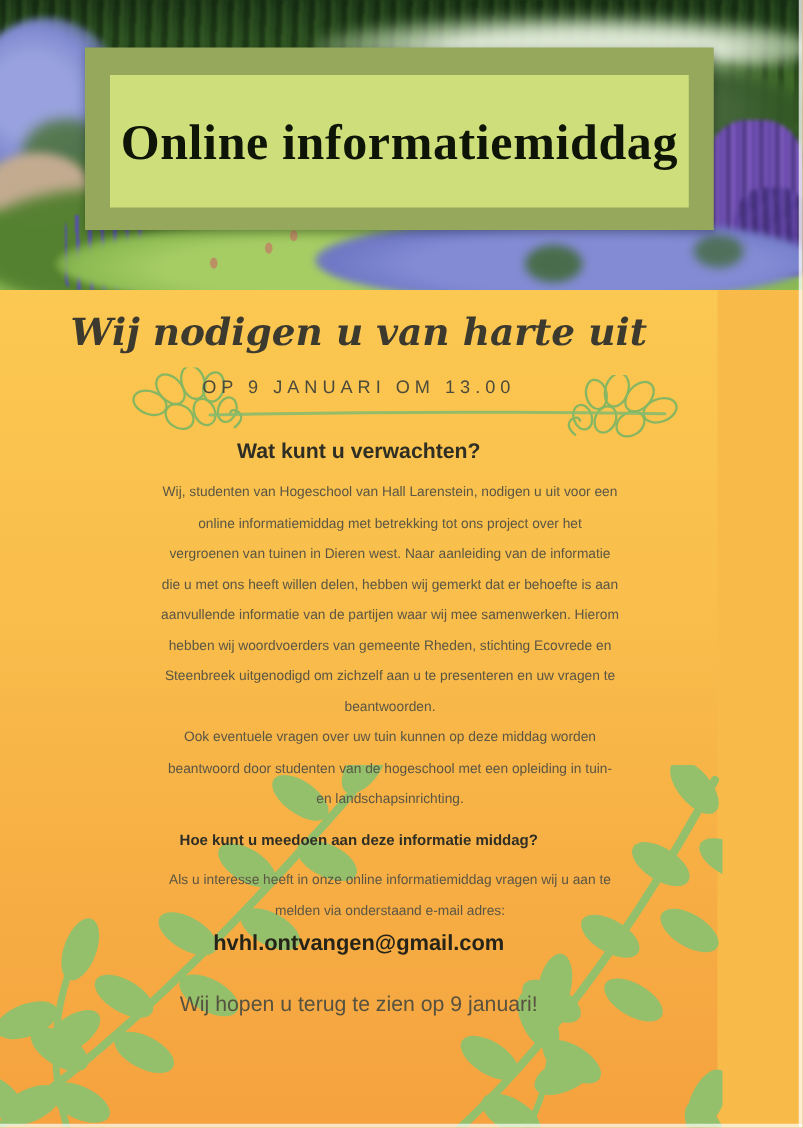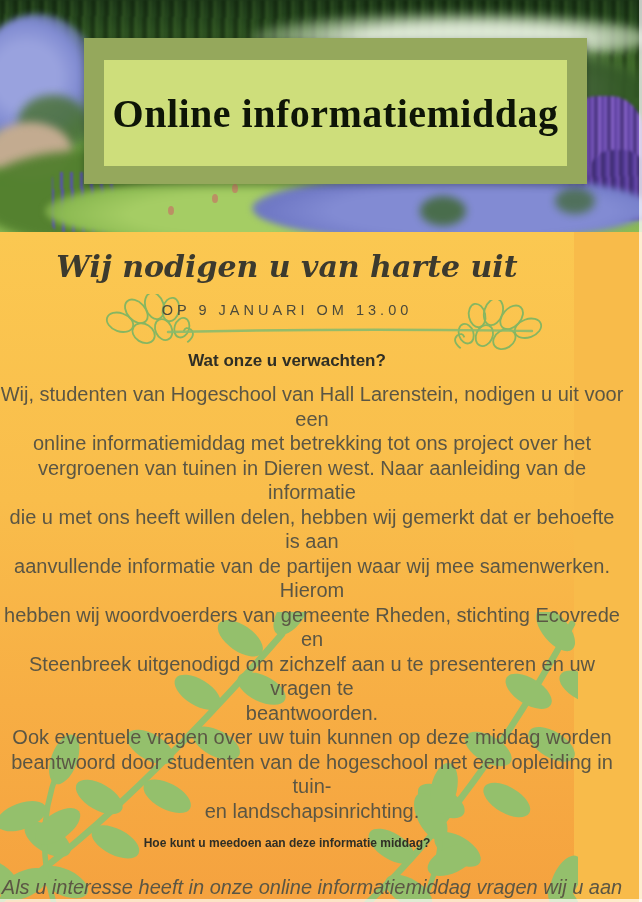--- a/index.html
+++ b/index.html
@@ -33,40 +33,40 @@
     background:repeating-linear-gradient(88deg, rgba(88,79,181,.9) 0 3px, rgba(0,0,0,0) 3px 10px);filter:blur(1px);}
   .grass{left:45px;top:178px;width:390px;height:66px;filter:blur(3px);
     background:radial-gradient(ellipse at 50% 55%, #a5cd64 0 40%, #8cba52 65%, rgba(0,0,0,0) 82%);}
   .nepeta{left:252px;top:174px;width:400px;height:68px;filter:blur(3px);
     background:radial-gradient(ellipse at 55% 55%, #828bd3 0 45%, #6e77c4 68%, rgba(0,0,0,0) 84%);}
   .nepeta-gap1{left:420px;top:196px;width:46px;height:30px;filter:blur(4px);background:#3c662b;opacity:.8;}
   .nepeta-gap2{left:555px;top:188px;width:40px;height:26px;filter:blur(4px);background:#3c662b;opacity:.7;}
   .bud{position:absolute;width:6px;height:9px;border-radius:50%;background:#bb9064;filter:blur(.5px);}
 
   
-  .banner{position:absolute;left:84px;top:38px;width:503px;height:146px;background:#95a85c;
+  .banner{position:absolute;left:68px;top:38px;width:503px;height:146px;background:#95a85c;
     box-shadow:0 2px 7px rgba(0,0,0,.28);z-index:3;}
   .banner-inner{position:absolute;left:20px;top:22px;right:20px;bottom:18px;background:#cede7b;
     display:flex;align-items:center;justify-content:center;}
   .banner-title{font-family:"Liberation Serif","DejaVu Serif",serif;font-weight:700;
     font-size:40px;letter-spacing:.5px;color:#0e1507;white-space:nowrap;}
 
   
   .content{position:absolute;top:232px;left:0;width:574px;height:670px;
     background:linear-gradient(180deg,#fbc851 0%,#f9bd4b 40%,#f7ae44 70%,#f5a23f 100%);
     text-align:center;}
   .content .inner{position:relative;z-index:2;padding-top:10px;}
   .script-heading{font-family:"DejaVu Serif",serif;font-style:italic;font-weight:600;
     font-size:30px;line-height:42px;margin-top:4px;color:#3c3a2e;}
   .event-date{font-size:14.5px;line-height:20px;letter-spacing:4px;margin-top:12px;color:#4c4a3b;}
   .divider-band{height:28px;margin-top:2px;}
   .sec-heading{font-size:17px;line-height:22px;font-weight:700;color:#2f2e25;}
   .sec-heading.join{font-size:12px;line-height:24px;margin-top:8px;}
-  .body-text{font-size:20px;line-height:24.5px;color:#5b5644;white-space:pre-line;margin:10px auto 0;width:624px;}
-  .body-text.joinblock{line-height:25px;margin-top:20px;font-style:italic;}
+  .body-text{font-size:11px;line-height:24.5px;color:#5b5644;white-space:pre-line;margin:10px auto 0;width:624px;}
+  .body-text.joinblock{line-height:25px;margin-top:8px;}
   .email-line{font-size:17.5px;line-height:25px;font-weight:700;color:#262418;}
   .body-text.after-email{margin-top:0;line-height:25px;}
   .closing-line{font-size:17px;line-height:22px;margin-top:26px;color:#56523f;}
 
   
   .sprig{position:absolute;z-index:1;}
   .sprig.left{left:100px;top:62px;}
   .sprig.right{left:448px;top:68px;transform:scaleX(-1);}
   .divider-svg{position:absolute;left:166px;top:95px;z-index:1;}
   .fern{position:absolute;bottom:0;z-index:0;}
@@ -182,33 +182,34 @@
       </g>
     </svg>
     <svg class="divider-svg" width="368" height="8" viewBox="0 0 368 8" aria-hidden="true">
       <path d="M 2 5 Q 184 1 366 4" stroke="#8abb6c" stroke-width="2.4" fill="none" stroke-linecap="round" opacity=".9"></path>
     </svg>
 
     <div class="inner">
       <div class="script-heading">Wij nodigen u van harte uit</div>
       <div class="event-date">OP 9 JANUARI OM 13.00</div>
       <div class="divider-band"></div>
-      <div class="sec-heading">Wat onze u verwachten?</div>
+      <div class="sec-heading">Wat kunt u verwachten?</div>
       <div class="body-text">Wij, studenten van Hogeschool van Hall Larenstein, nodigen u uit voor een
 online informatiemiddag met betrekking tot ons project over het
 vergroenen van tuinen in Dieren west. Naar aanleiding van de informatie
 die u met ons heeft willen delen, hebben wij gemerkt dat er behoefte is aan
 aanvullende informatie van de partijen waar wij mee samenwerken. Hierom
 hebben wij woordvoerders van gemeente Rheden, stichting Ecovrede en
 Steenbreek uitgenodigd om zichzelf aan u te presenteren en uw vragen te
 beantwoorden.
 Ook eventuele vragen over uw tuin kunnen op deze middag worden
 beantwoord door studenten van de hogeschool met een opleiding in tuin-
 en landschapsinrichting.</div>
       <div class="sec-heading join">Hoe kunt u meedoen aan deze informatie middag?</div>
       <div class="body-text joinblock">Als u interesse heeft in onze online informatiemiddag vragen wij u aan te
 melden via onderstaand e-mail adres:</div>
       <div class="email-line">hvhl.ontvangen@gmail.com</div>
+      <div class="closing-line">Wij hopen u terug te zien op 9 januari!</div>
     </div>
   </div>
 
   <div class="edge-highlight"></div>
 </div>
 
 </body></html>

